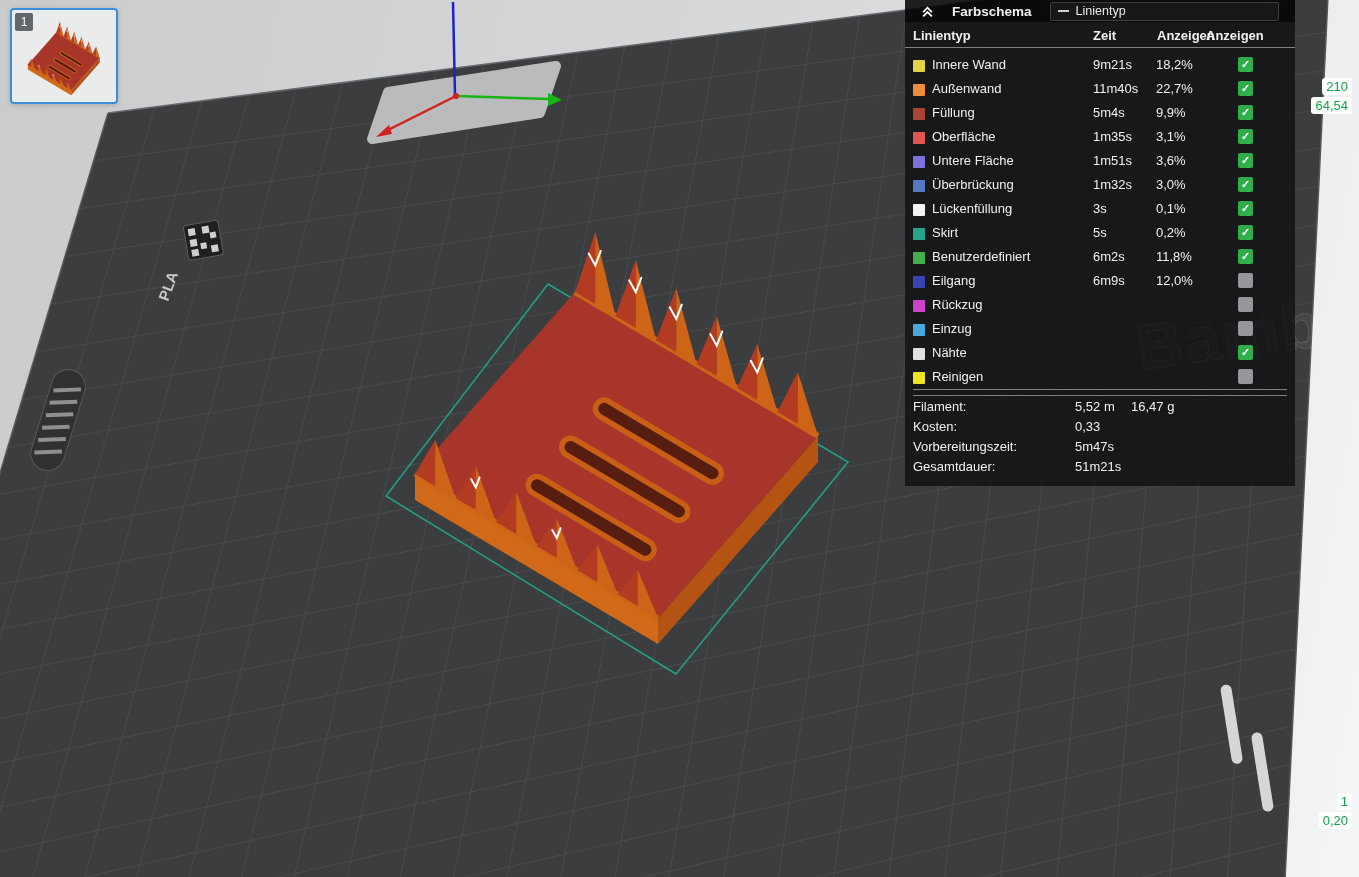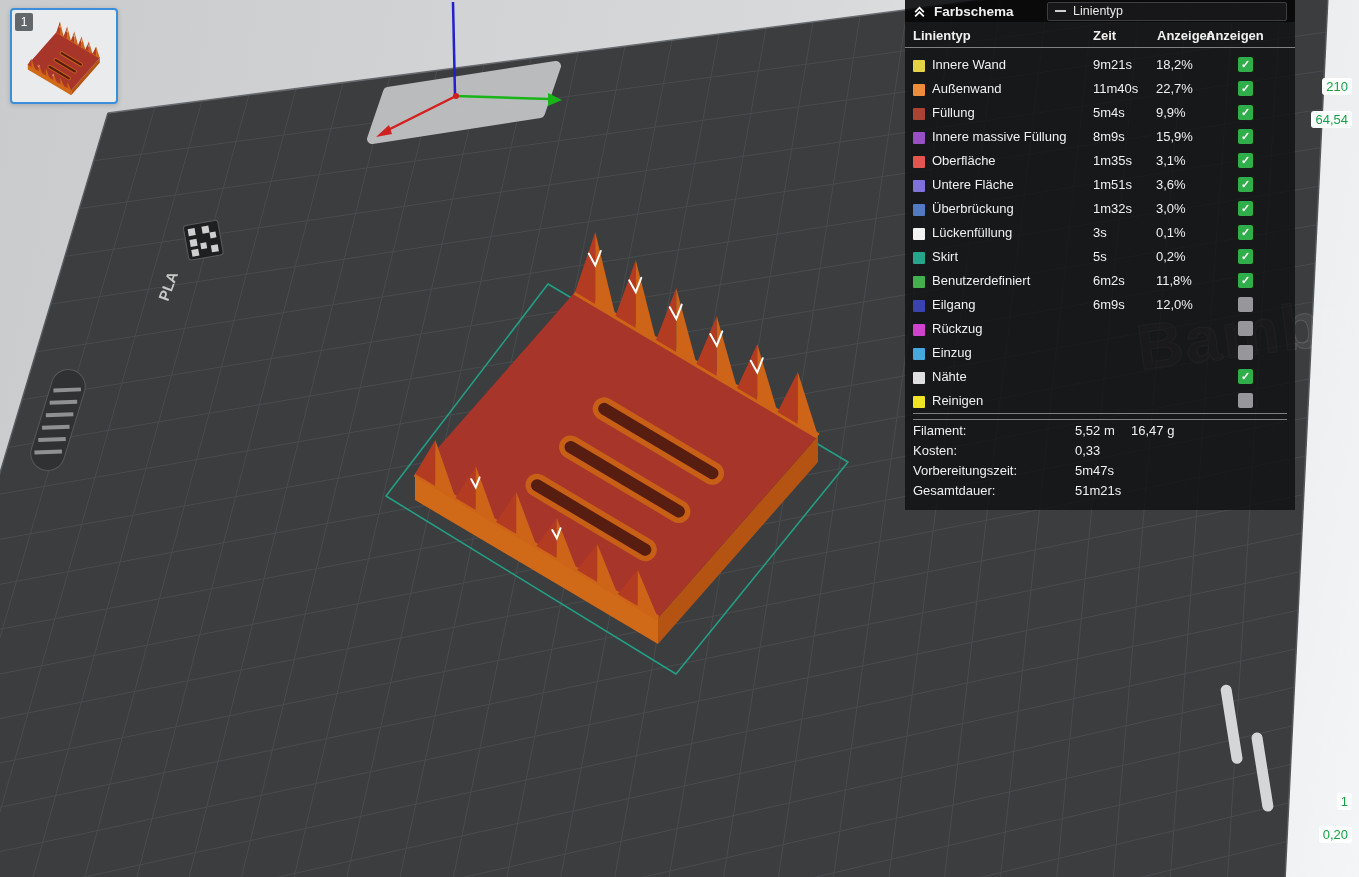--- a/index.html
+++ b/index.html
@@ -13,21 +13,21 @@
     background:rgba(236,238,240,0.9);border:2px solid #3a8edb;border-radius:4px;
     box-shadow:0 1px 5px rgba(0,0,0,0.18);cursor:pointer;}
   .thumb-num{position:absolute;left:3px;top:3px;width:18px;height:18px;background:#62676c;
     color:#fff;font-size:12px;display:flex;align-items:center;justify-content:center;border-radius:2px;}
   .thumb svg{position:absolute;left:12px;top:8px;}
 
   
   .panel{position:absolute;left:905px;top:0;width:390px;background:rgba(10,10,12,0.72);
     color:#f0f0f0;font-size:13px;padding-bottom:10px;}
   .panel-header{display:flex;align-items:center;height:22px;background:rgba(0,0,0,0.55);
-    padding:0 8px;gap:8px;}
+    padding:0 16px;gap:18px;}
   .panel-title{font-weight:bold;font-size:13.5px;white-space:nowrap;}
   .dropdown{margin-left:auto;width:224px;height:17px;background:#17171a;border:1px solid #3d3d42;
     border-radius:2px;display:flex;align-items:center;gap:7px;padding:0 7px;color:#e8e8e8;
     font-size:12.5px;cursor:pointer;}
   .dash-icon{display:inline-block;width:11px;height:2px;background:#cfcfcf;}
   .collapse-icon{display:flex;align-items:center;cursor:pointer;}
 
   .table-header{display:flex;font-weight:bold;padding:6px 8px 4px 8px;
     border-bottom:1px solid rgba(255,255,255,0.45);white-space:nowrap;}
   .h-type{width:180px;} .h-time{width:64px;} .h-pct{width:49px;} .h-show{flex:1;}
@@ -42,21 +42,21 @@
   .lchk.off{background:#97979b;}
 
   .divider{height:1px;background:rgba(255,255,255,0.45);margin:5px 8px 0 8px;}
   .summary-title{font-weight:bold;font-size:13.5px;padding:8px 8px 6px 8px;}
   .srow{display:flex;padding:2.5px 8px;white-space:nowrap;}
   .slabel{width:162px;} .sval{width:56px;} .sval2{flex:1;}
 
   
   .layer-label{position:absolute;width:52px;text-align:right;color:#12a343;font-size:13px;line-height:1;}
   .layer-label .pill{display:inline-block;background:#ffffff;border-radius:3px;
-    padding:2px 4px;margin-bottom:16px;}
+    padding:2px 4px;margin-bottom:2px;}
   .layer-label .pill{clear:both;}
   .layer-label div{text-align:right;}
 </style>
 </head>
 <body>
 
 <div class="stage">
 
   <svg class="scene" width="1359" height="877">
     <defs>
@@ -300,27 +300,20 @@
           <span class="lchk on"></span>
         </div>
         <div class="lrow">
           <span class="chip" style="background: rgb(169, 67, 53);"></span>
           <span class="lname">Füllung</span>
           <span class="ltime">5m4s</span>
           <span class="lpct">9,9%</span>
           <span class="lchk on"></span>
         </div>
         <div class="lrow">
-          <span class="chip" style="background: rgb(148, 80, 196);"></span>
-          <span class="lname">Innere massive Füllung</span>
-          <span class="ltime">8m9s</span>
-          <span class="lpct">15,9%</span>
-          <span class="lchk on"></span>
-        </div>
-        <div class="lrow">
           <span class="chip" style="background: rgb(226, 85, 80);"></span>
           <span class="lname">Oberfläche</span>
           <span class="ltime">1m35s</span>
           <span class="lpct">3,1%</span>
           <span class="lchk on"></span>
         </div>
         <div class="lrow">
           <span class="chip" style="background: rgb(126, 113, 220);"></span>
           <span class="lname">Untere Fläche</span>
           <span class="ltime">1m51s</span>

